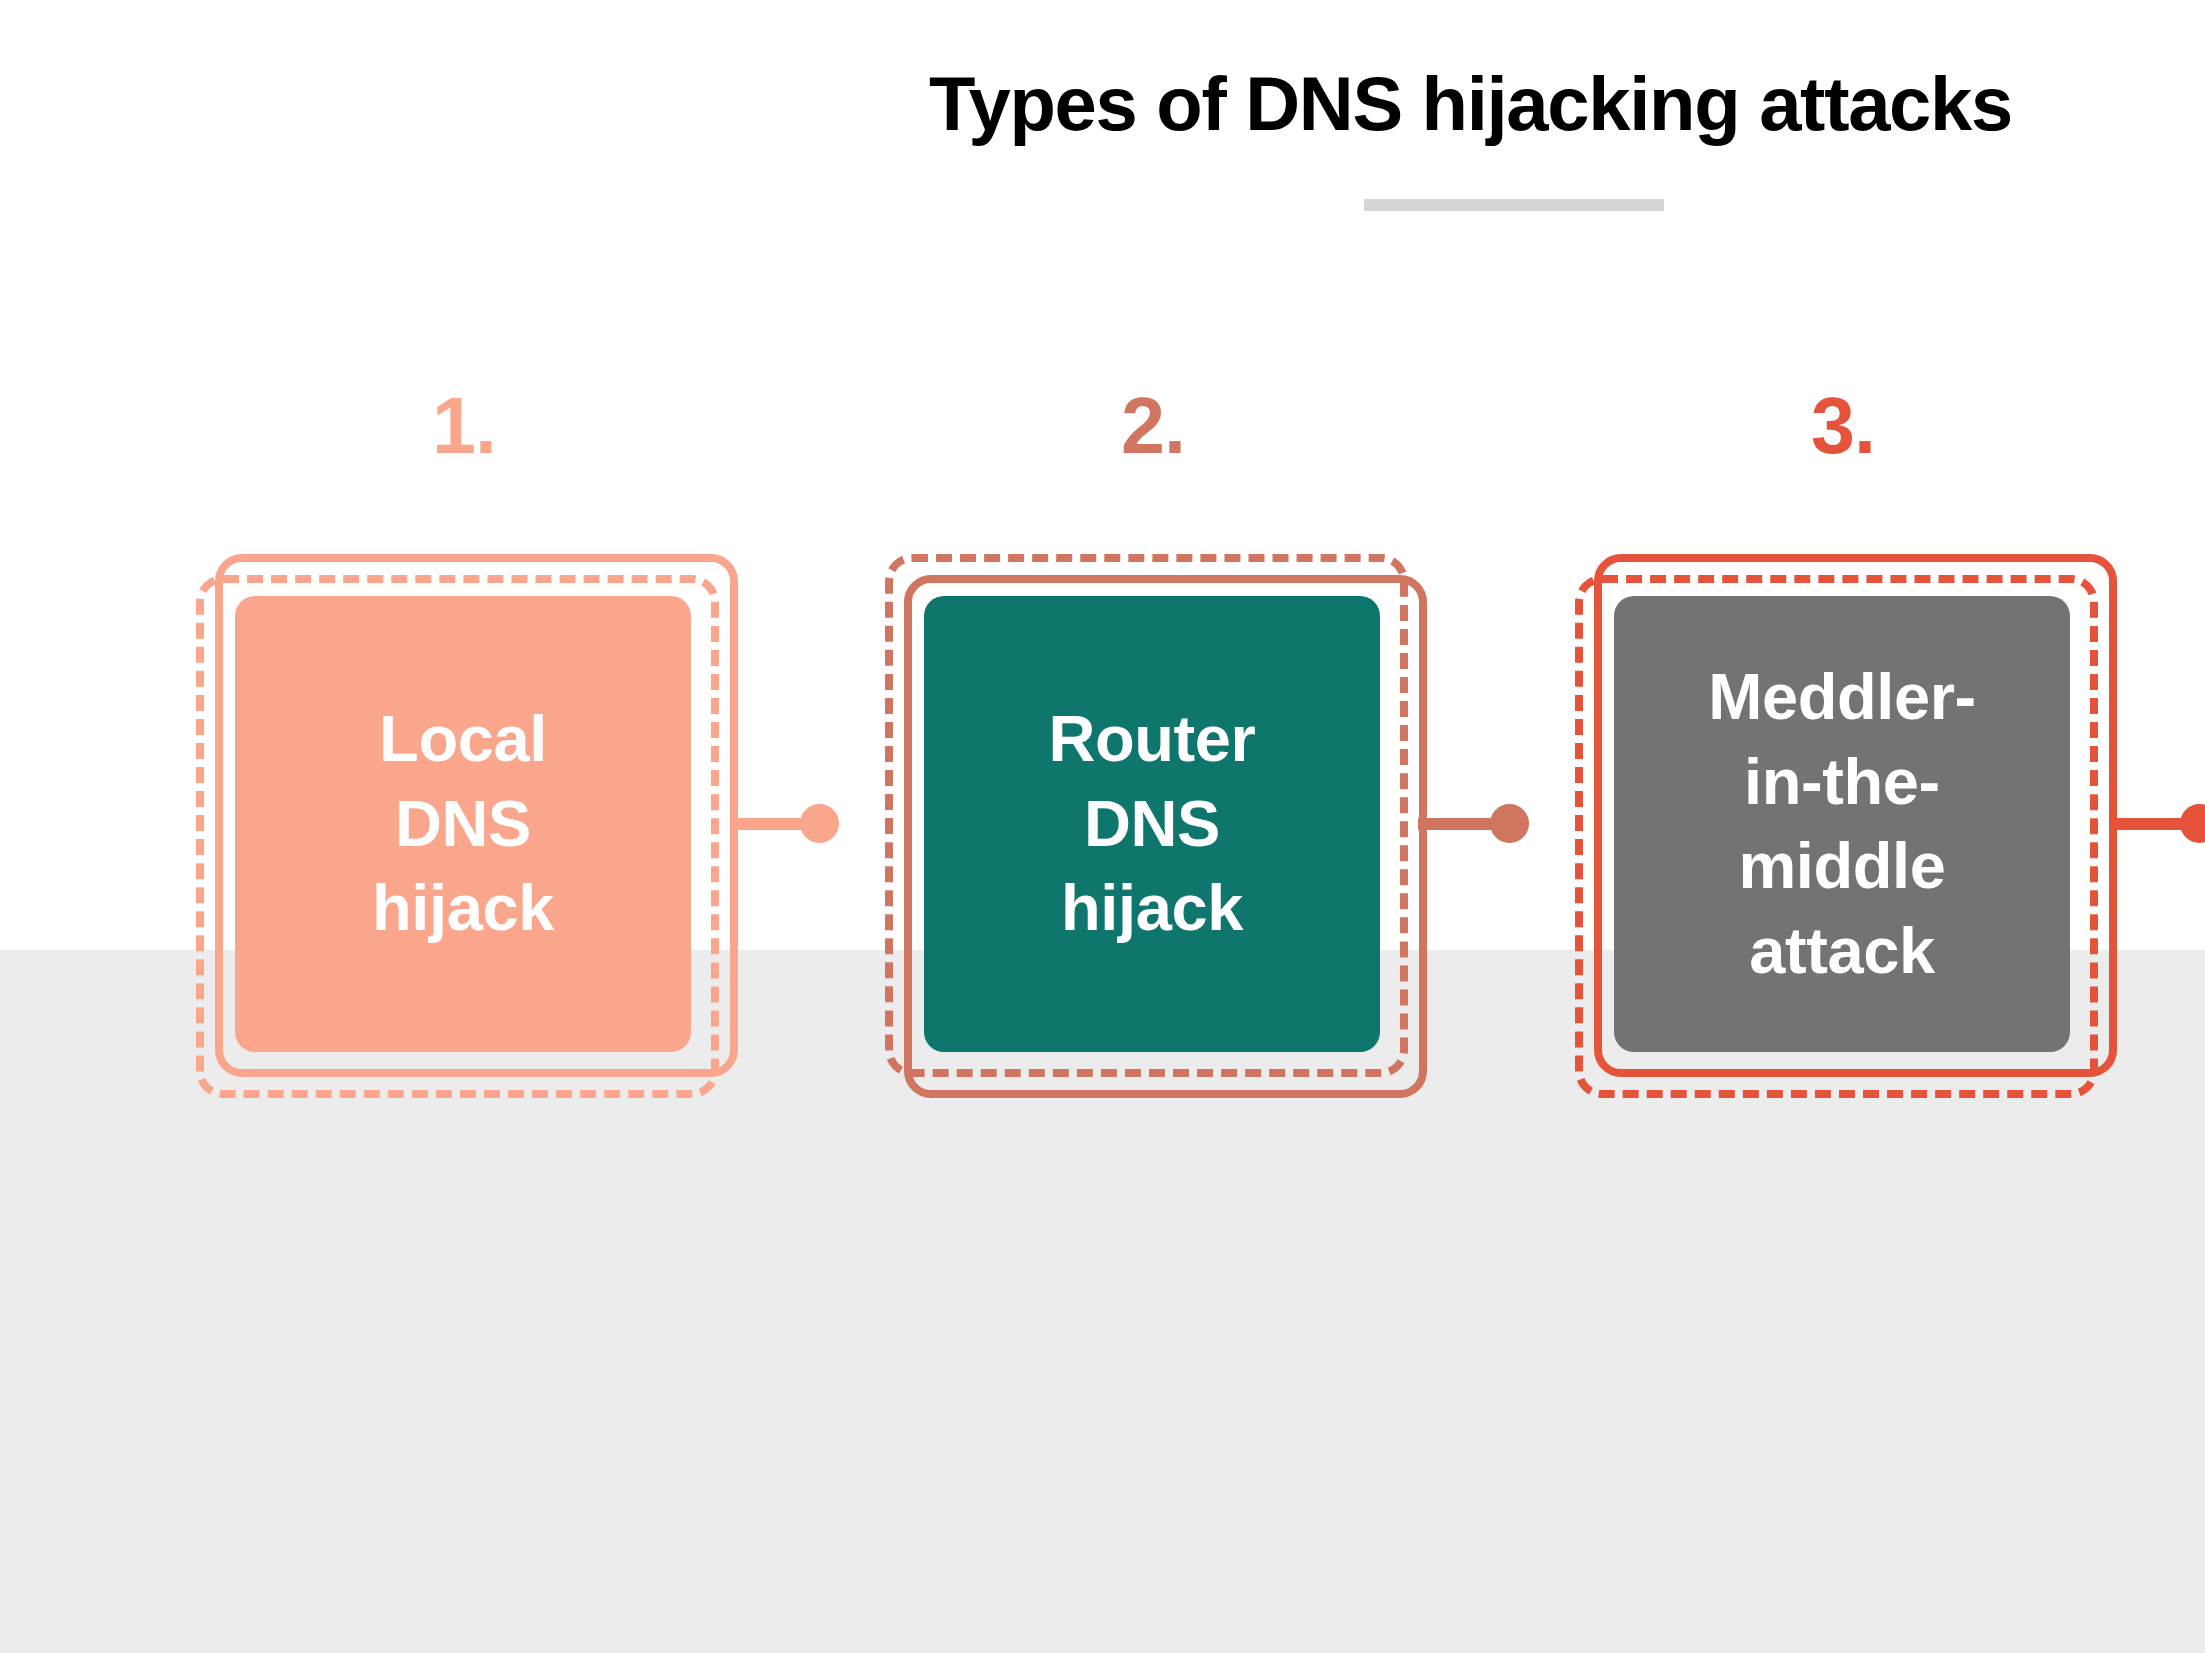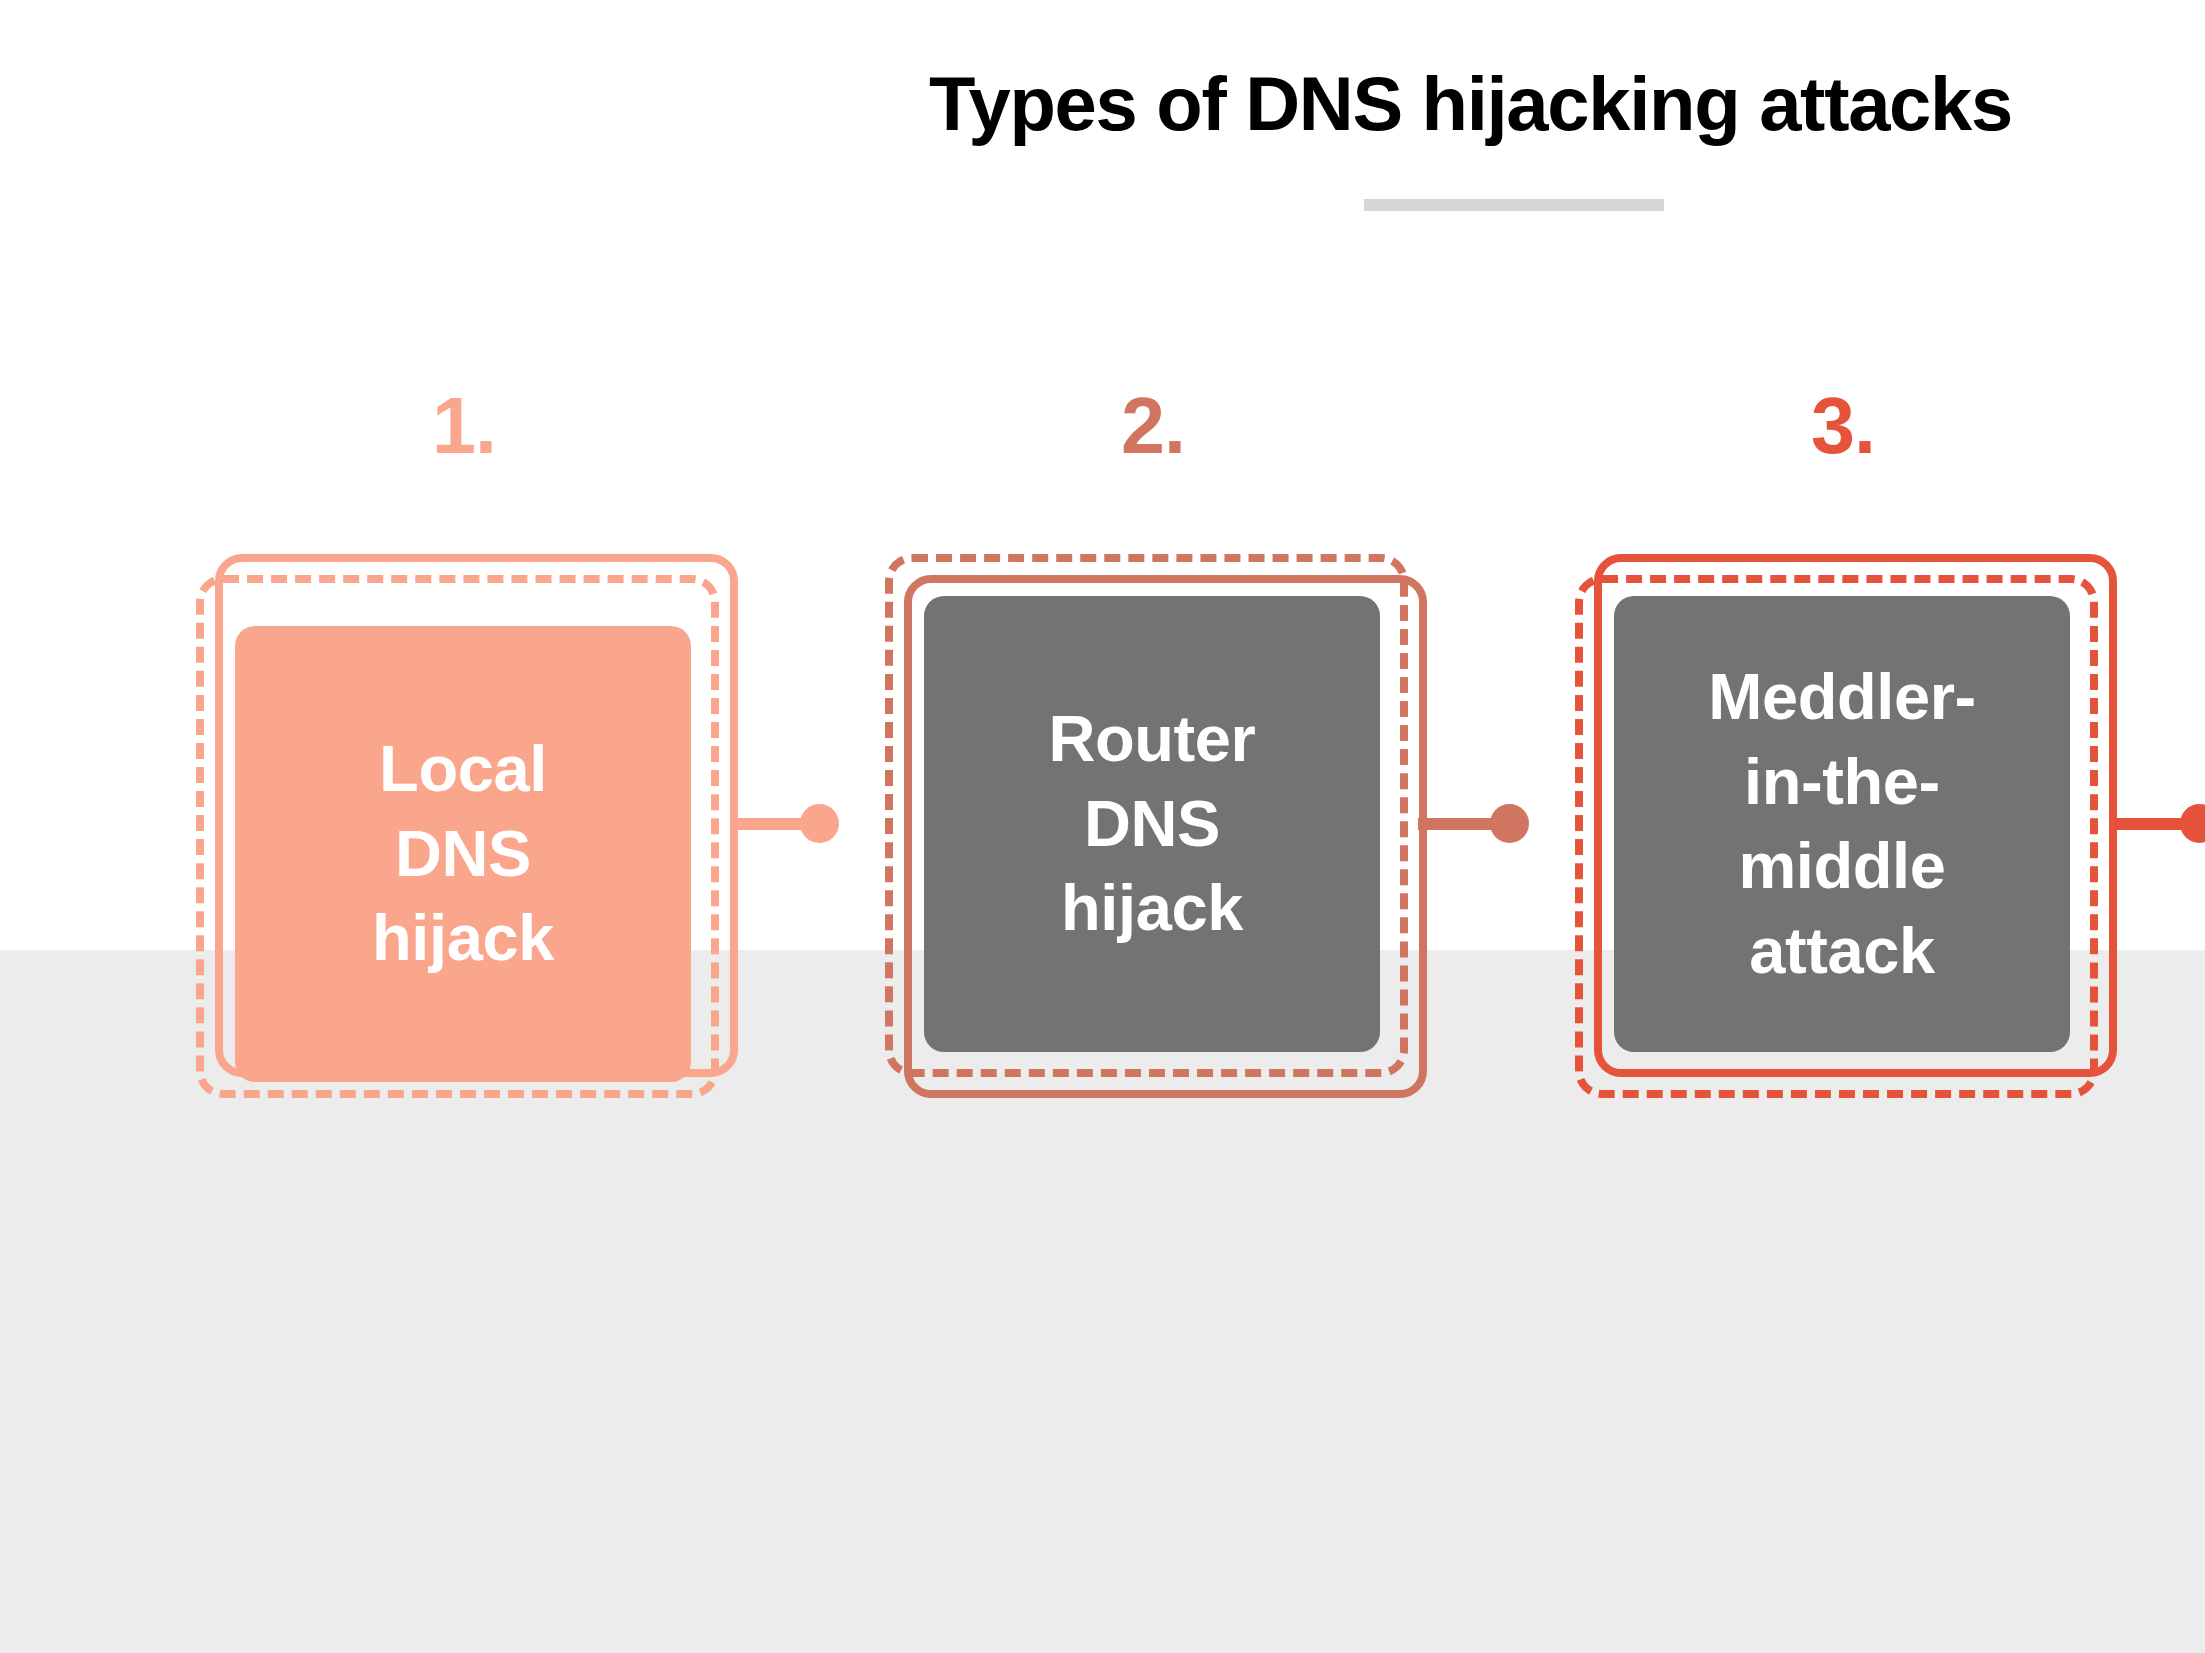--- a/index.html
+++ b/index.html
@@ -127,31 +127,31 @@
 <div id="header">
   <div id="page-title">Types of DNS hijacking attacks</div>
   <div id="title-divider"></div>
 </div>
 
 <div id="stage">
     <div class="card variant-a" style="left: 196px;">
       <div class="card-num" style="color: rgb(250, 166, 141);">1.</div>
       <div class="ring dashed" style="border-color: rgb(250, 166, 141);"></div>
       <div class="ring solid" style="border-color: rgb(250, 166, 141);"></div>
-      <div class="inner" style="background: rgb(250, 166, 141); margin-top: 30px;">
+      <div class="inner" style="background: rgb(250, 166, 141);">
         <div class="card-label">Local
 DNS
 hijack</div>
       </div>
     </div>
     <div class="card variant-b" style="left: 885px;">
       <div class="card-num" style="color: rgb(207, 117, 96);">2.</div>
       <div class="ring dashed" style="border-color: rgb(207, 117, 96);"></div>
       <div class="ring solid" style="border-color: rgb(207, 117, 96);"></div>
-      <div class="inner" style="background: #737373;">
+      <div class="inner" style="background: #0f766e;">
         <div class="card-label">Router
 DNS
 hijack</div>
       </div>
     </div>
     <div class="card variant-a" style="left: 1575px;">
       <div class="card-num" style="color: rgb(229, 84, 58);">3.</div>
       <div class="ring dashed" style="border-color: rgb(229, 84, 58);"></div>
       <div class="ring solid" style="border-color: rgb(229, 84, 58);"></div>
       <div class="inner" style="background: #737373;">

